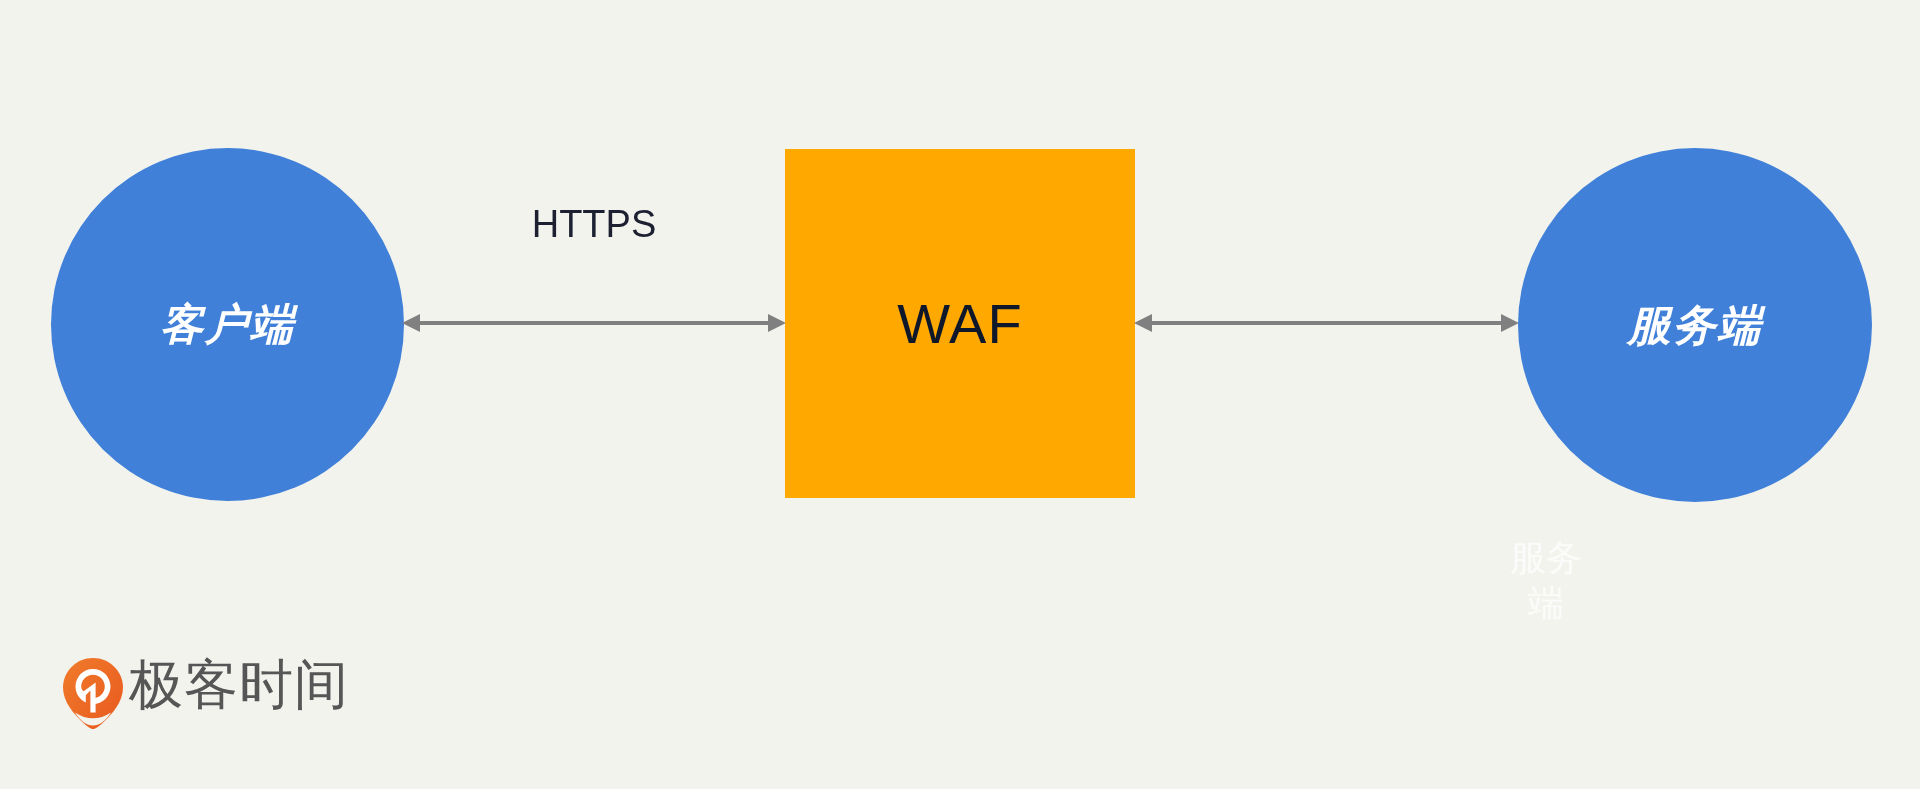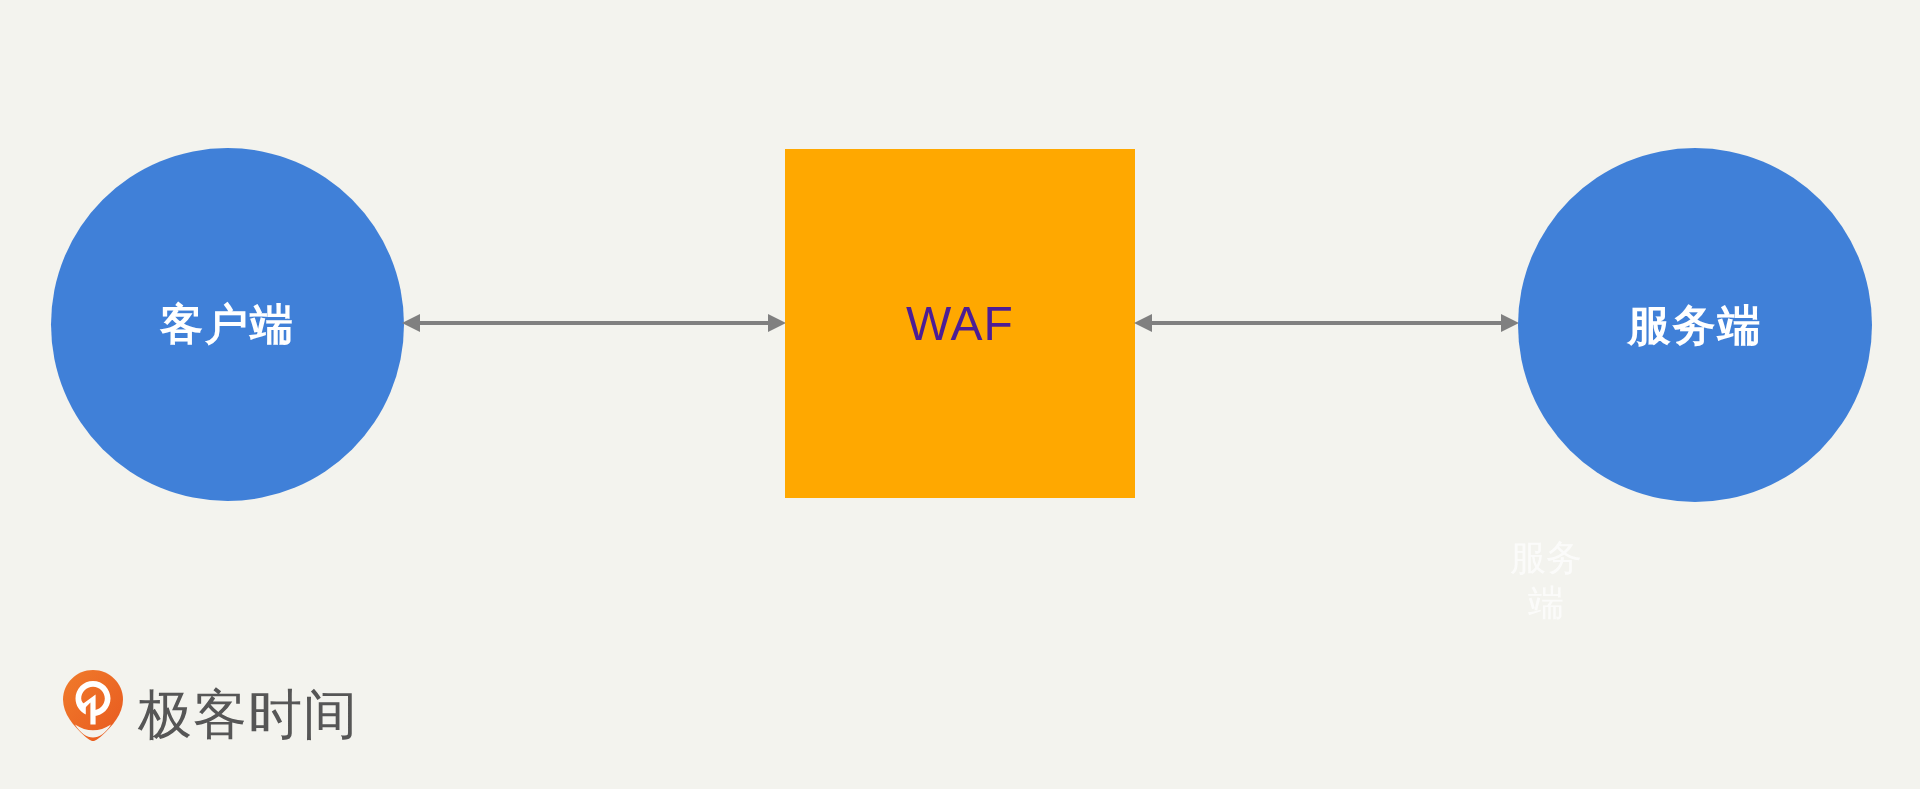--- a/index.html
+++ b/index.html
@@ -30,20 +30,21 @@
     justify-content: center;
   }
   .node-circle .node-label {
     color: #ffffff;
     font-size: 43px;
     font-weight: bold;
     letter-spacing: 2px;
     line-height: 1;
     white-space: nowrap;
     user-select: none;
+    font-style: italic;
   }
 
   #client-node {
     left: 51px;
     top: 148px;
     width: 353px;
     height: 353px;
   }
   #server-node {
     left: 1518px;
@@ -57,22 +58,22 @@
     left: 785px;
     top: 149px;
     width: 350px;
     height: 349px;
     background: #ffa800;
     display: flex;
     align-items: center;
     justify-content: center;
   }
   #waf-node .node-label {
-    color: #4c1d95;
-    font-size: 48px;
+    color: #0f172a;
+    font-size: 56px;
     font-weight: normal;
     letter-spacing: 1px;
     line-height: 1;
     white-space: nowrap;
     user-select: none;
   }
 
   
   .connector {
     position: absolute;
@@ -134,22 +135,22 @@
     user-select: none;
   }
 
   
   #brand-logo {
     position: absolute;
     left: 62px;
     top: 657px;
     height: 84px;
     display: flex;
-    align-items: flex-end;
-    gap: 14px;
+    align-items: flex-start;
+    gap: 5px;
   }
   #brand-mark {
     width: 62px;
     height: 72px;
     flex: 0 0 auto;
   }
   #brand-mark svg {
     display: block;
     width: 62px;
     height: 72px;
@@ -173,20 +174,21 @@
     <span class="node-label">客户端</span>
   </div>
 
   <div id="connector-left" class="connector">
     <svg viewBox="0 0 392 40" preserveAspectRatio="none" aria-hidden="true">
       <line x1="16" y1="20" x2="376" y2="20" stroke="#808080" stroke-width="4"></line>
       <polygon points="4,20 22,11 22,29" fill="#808080"></polygon>
       <polygon points="388,20 370,11 370,29" fill="#808080"></polygon>
     </svg>
   </div>
+  <div id="label-https" class="edge-label">HTTPS</div>
 
   <div id="waf-node">
     <span class="node-label">WAF</span>
   </div>
 
   <div id="connector-right" class="connector">
     <svg viewBox="0 0 393 40" preserveAspectRatio="none" aria-hidden="true">
       <line x1="16" y1="20" x2="377" y2="20" stroke="#808080" stroke-width="4"></line>
       <polygon points="4,20 22,11 22,29" fill="#808080"></polygon>
       <polygon points="389,20 371,11 371,29" fill="#808080"></polygon>

